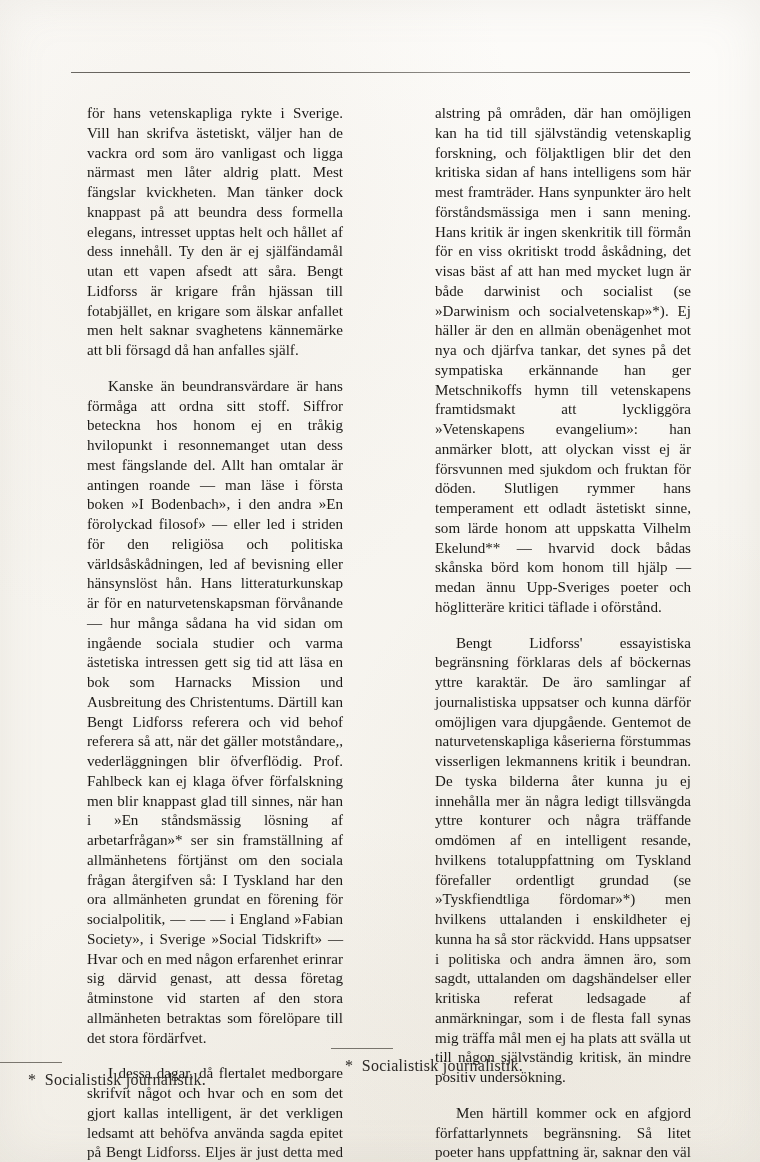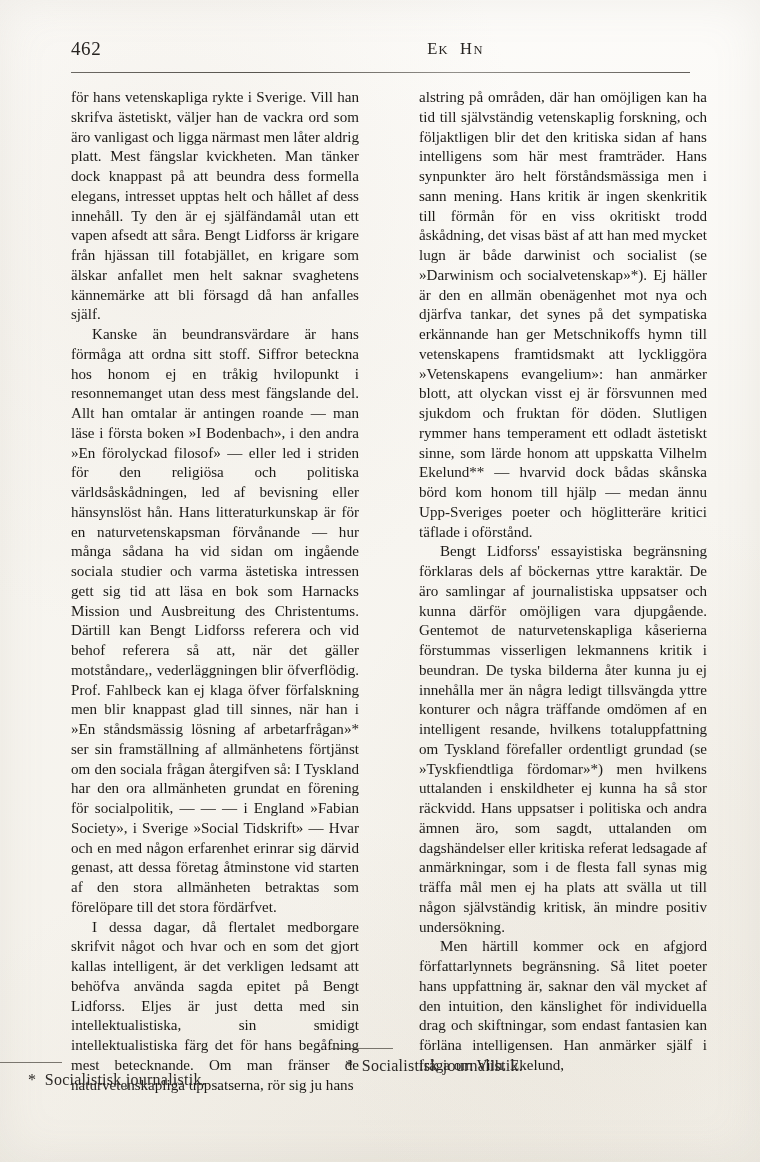--- a/index.html
+++ b/index.html
@@ -95,21 +95,21 @@
 
   .body-text {
     font-size: 15.1px;
     line-height: 19.75px;
     text-align: justify;
     text-justify: inter-word;
     color: #1c1a17;
     -webkit-font-smoothing: none;
   }
   .body-text p {
-    margin: 0;
+    margin: 16px;
     text-indent: 0;
     hyphens: manual;
   }
   .body-text p.indent { text-indent: 21px; }
 
   
   .footnotes {
     position: absolute;
     width: 288px;
   }
@@ -131,24 +131,20 @@
   .fn-left .fn-line  { padding-left: 28px; }
   .fn-right .fn-line { padding-left: 14px; }
   .fn-right .fn-line.two { padding-left: 7px; }
 </style>
 </head>
 <body>
 
 <div class="page">
   <div class="paper-tone"></div>
 
-  <div class="header">
-    <div class="folio">462</div>
-    <div class="running-head"><span class="sc-first">E</span><span class="sc-rest">K</span>&nbsp;&nbsp;<span class="sc-first">H</span><span class="sc-rest">N</span></div>
-  </div>
   <div class="head-rule"></div>
 
   <div class="columns">
 
     <div class="col col-left">
       <div class="body-text">
         <p>för hans vetenskapliga rykte i Sverige. Vill han skrifva ästetiskt, väljer han de vackra ord som äro vanligast och ligga närmast men låter aldrig platt. Mest fängslar kvickheten. Man tänker dock knappast på att beundra dess formella elegans, intresset upptas helt och hållet af dess innehåll. Ty den är ej själfändamål utan ett vapen afsedt att såra. Bengt Lidforss är krigare från hjässan till fotabjället, en krigare som älskar anfallet men helt saknar svaghetens kännemärke att bli försagd då han anfalles själf.</p>
         <p class="indent">Kanske än beundransvärdare är hans förmåga att ordna sitt stoff. Siffror beteckna hos honom ej en tråkig hvilopunkt i resonnemanget utan dess mest fängslande del. Allt han omtalar är antingen roande — man läse i första boken »I Bodenbach», i den andra »En förolyckad filosof» — eller led i striden för den religiösa och politiska världsåskådningen, led af bevisning eller hänsynslöst hån. Hans litteraturkunskap är för en naturvetenskapsman förvånande — hur många sådana ha vid sidan om ingående sociala studier och varma ästetiska intressen gett sig tid att läsa en bok som Harnacks Mission und Ausbreitung des Christentums. Därtill kan Bengt Lidforss referera och vid behof referera så att, när det gäller motståndare,, vederläggningen blir öfverflödig. Prof. Fahlbeck kan ej klaga öfver förfalskning men blir knappast glad till sinnes, när han i »En ståndsmässig lösning af arbetarfrågan»* ser sin framställning af allmänhetens förtjänst om den sociala frågan återgifven så: I Tyskland har den ora allmänheten grundat en förening för socialpolitik, — — — i England »Fabian Society», i Sverige »Social Tidskrift» — Hvar och en med någon erfarenhet erinrar sig därvid genast, att dessa företag åtminstone vid starten af den stora allmänheten betraktas som förelöpare till det stora fördärfvet.</p>
         <p class="indent">I dessa dagar, då flertalet medborgare skrifvit något och hvar och en som det gjort kallas intelligent, är det verkligen ledsamt att behöfva använda sagda epitet på Bengt Lidforss. Eljes är just detta med sin intellektualistiska, sin smidigt intellektualistiska färg det för hans begåfning mest betecknande. Om man fränser de naturvetenskapliga uppsatserna, rör sig ju hans</p>
       </div>

